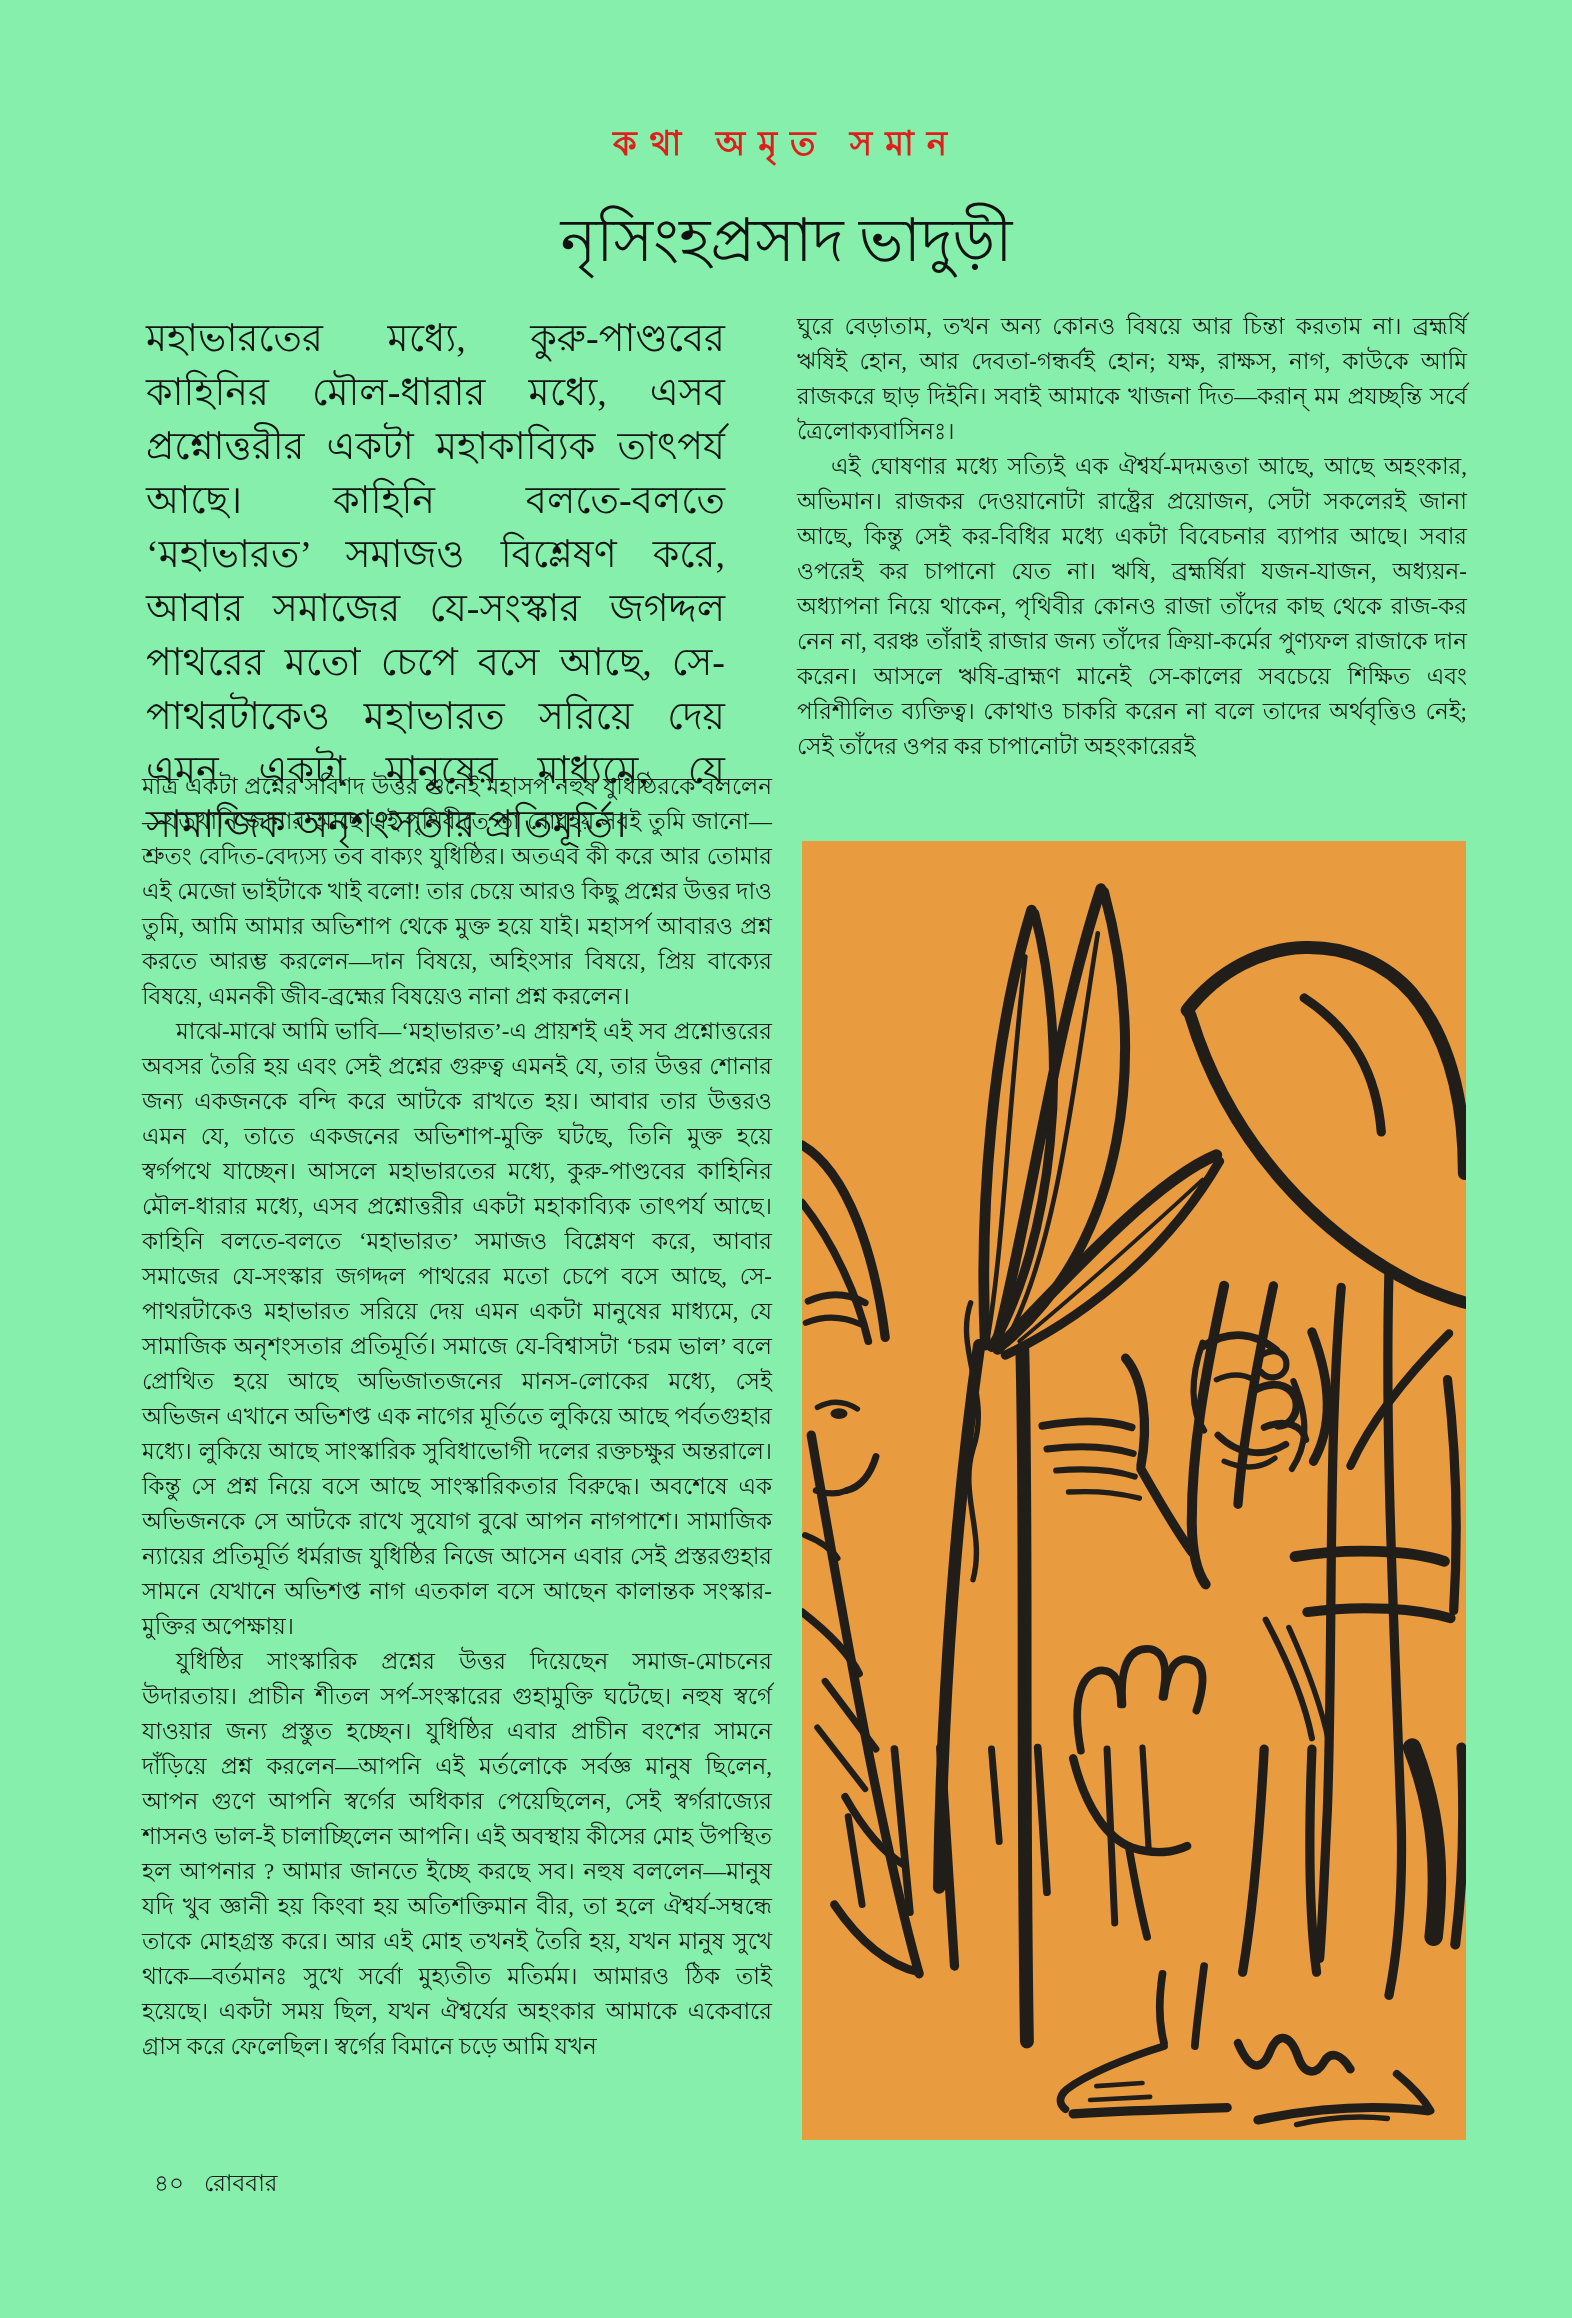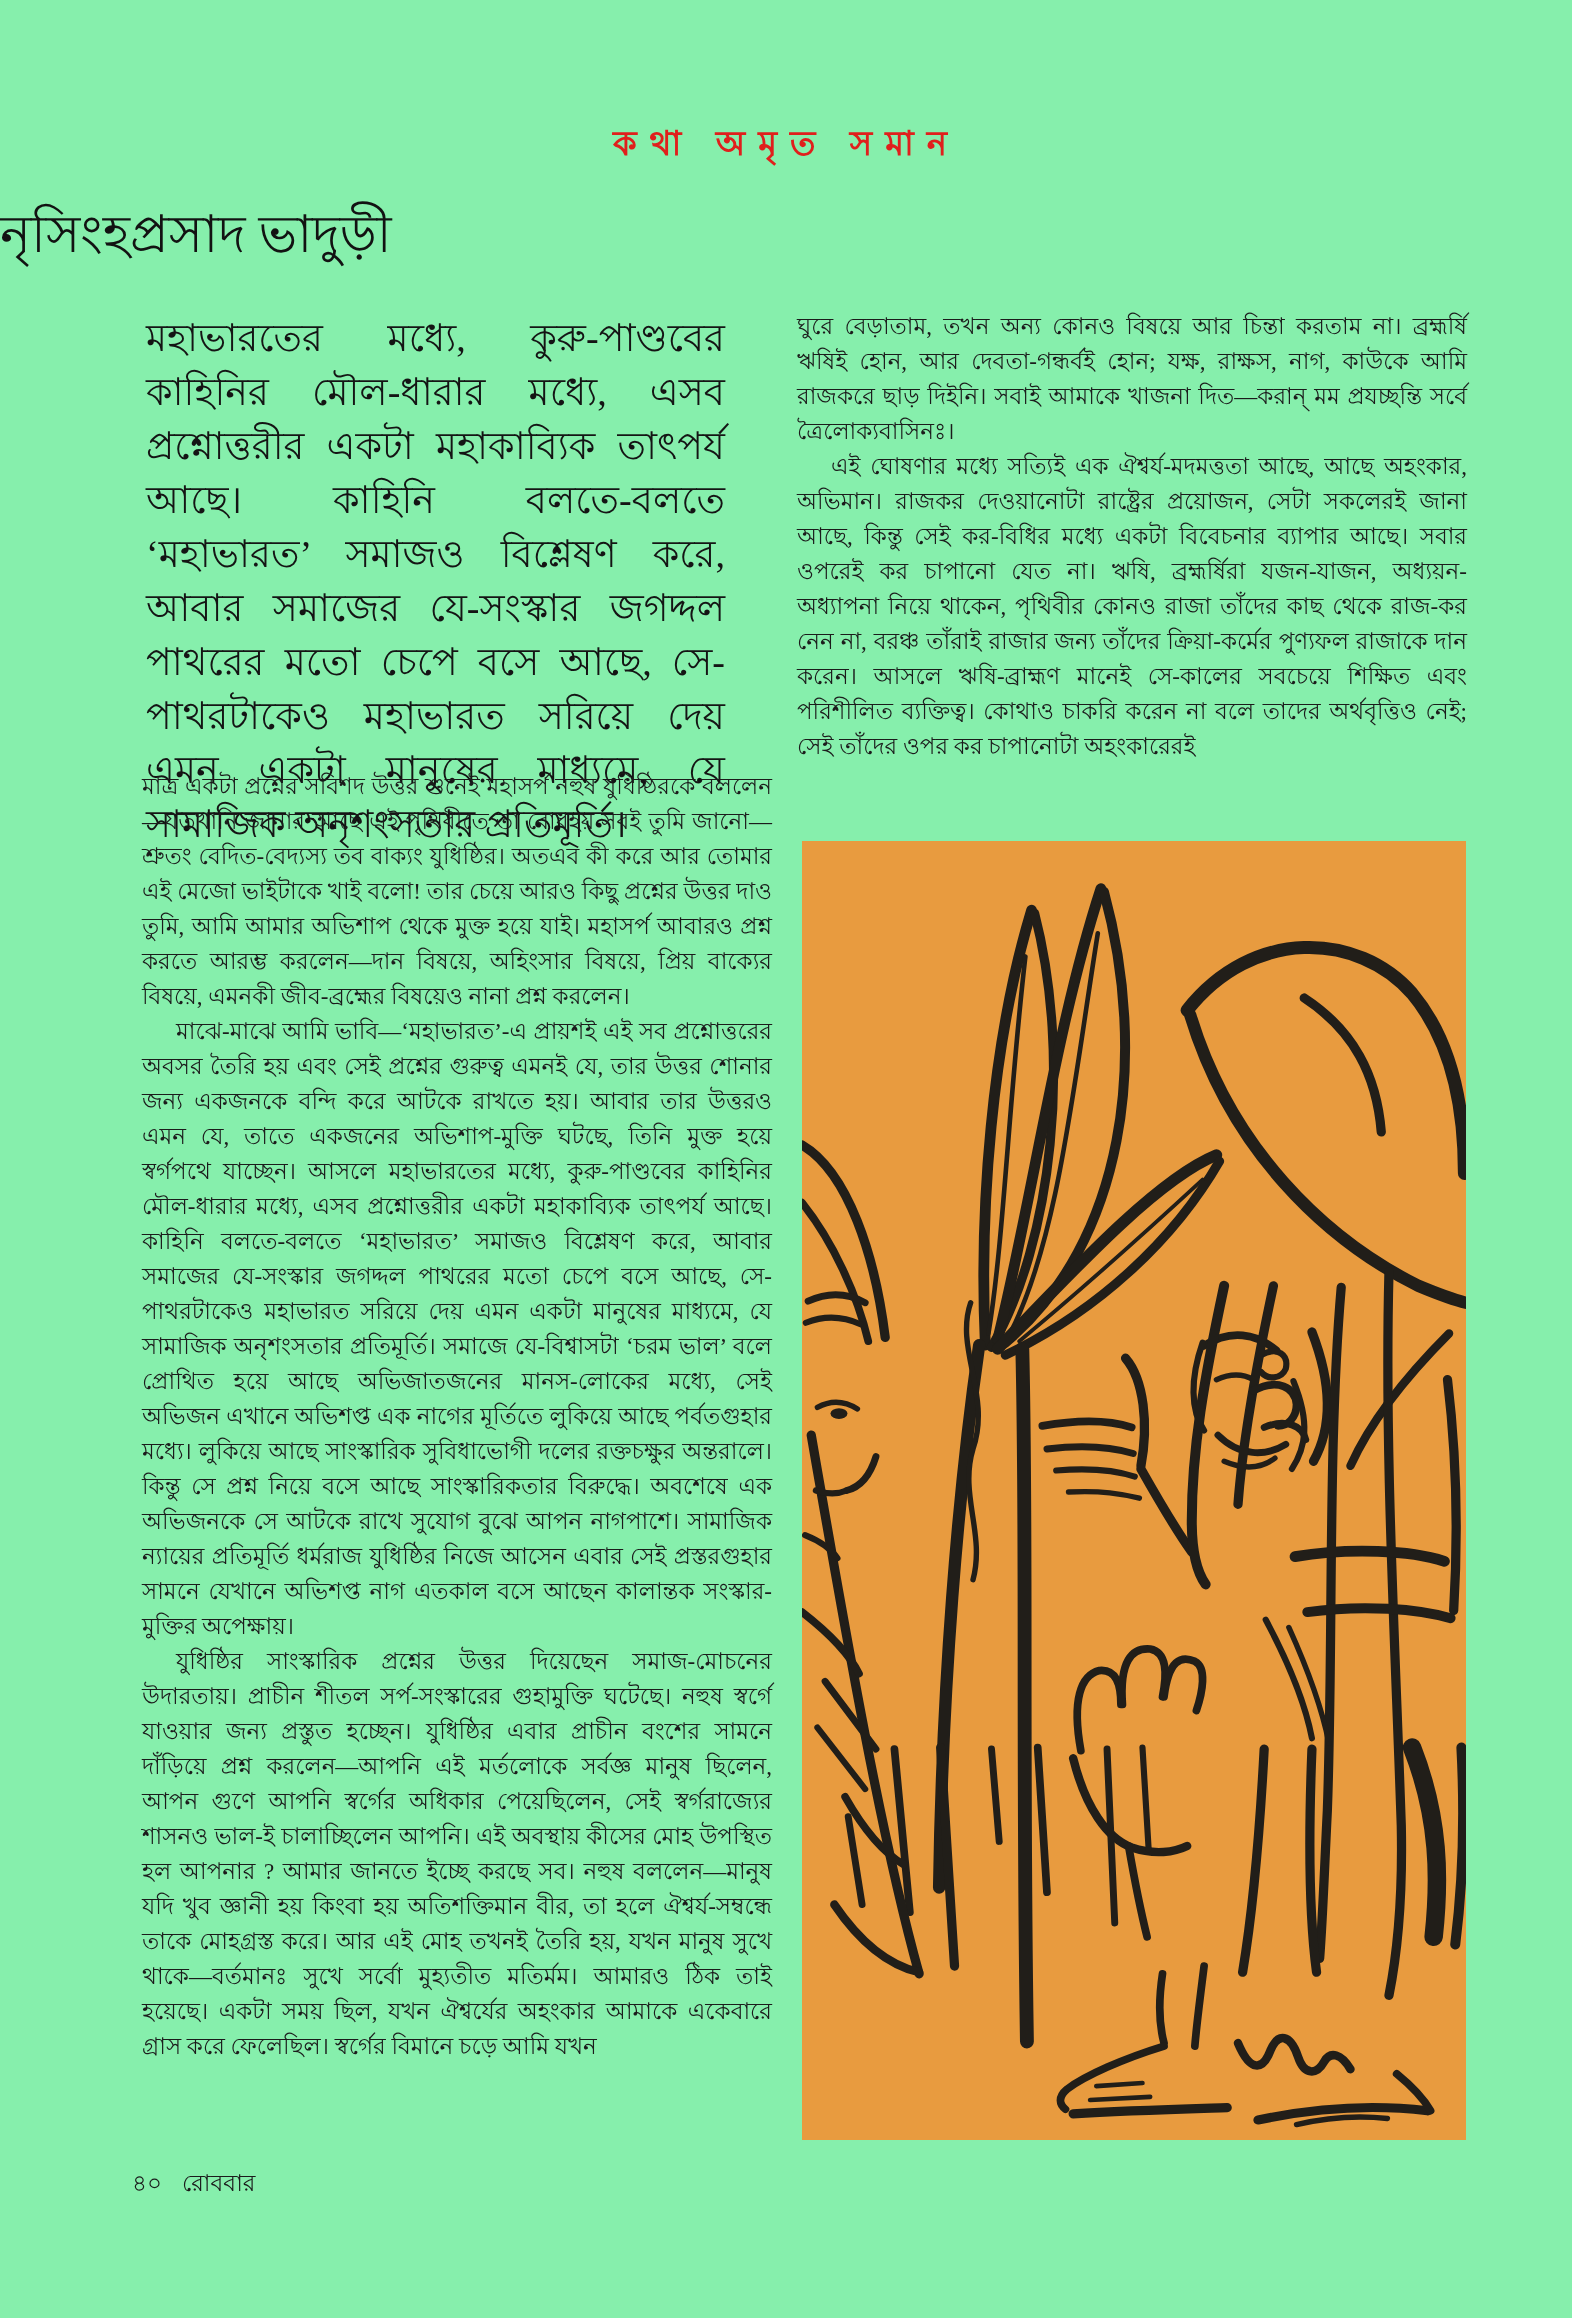--- a/index.html
+++ b/index.html
@@ -14,22 +14,22 @@
   }
   .kicker{
     position:absolute;left:0;top:117px;width:100%;
     text-align:center;
     font-size:34px;font-weight:bold;
     letter-spacing:0.38em;
     color:#e01f1c;
   }
   .author{
     position:absolute;left:0;top:194px;width:100%;
-    text-align:left;
-    font-size:52px;font-weight:normal;
+    text-align:center;
+    font-size:60px;font-weight:normal;
     color:#121212;
   }
   .intro{
     position:absolute;left:146px;top:311px;width:579px;
     font-size:38px;line-height:54px;
     text-align:justify;
     color:#141414;
   }
   .col{
     font-size:23px;line-height:35px;
@@ -43,21 +43,21 @@
   }
   .col-right{
     position:absolute;left:797px;top:309px;width:670px;font-family:Liberation Serif, serif;
   }
   .illustration{
     position:absolute;left:802px;top:841px;width:664px;height:1299px;
     background:#e89b3f;
   }
   .illustration svg{display:block;width:100%;height:100%;}
   .footer{
-    position:absolute;left:132px;top:2165px;
+    position:absolute;left:154px;top:2165px;
     font-size:23px;color:#1b1b1b;
     display:flex;gap:20px;align-items:baseline;
   }
   .ink{fill:none;stroke:#211e19;stroke-linecap:round;stroke-linejoin:round;}
 </style>
 </head>
 <body>
 
 <div class="page">
 

